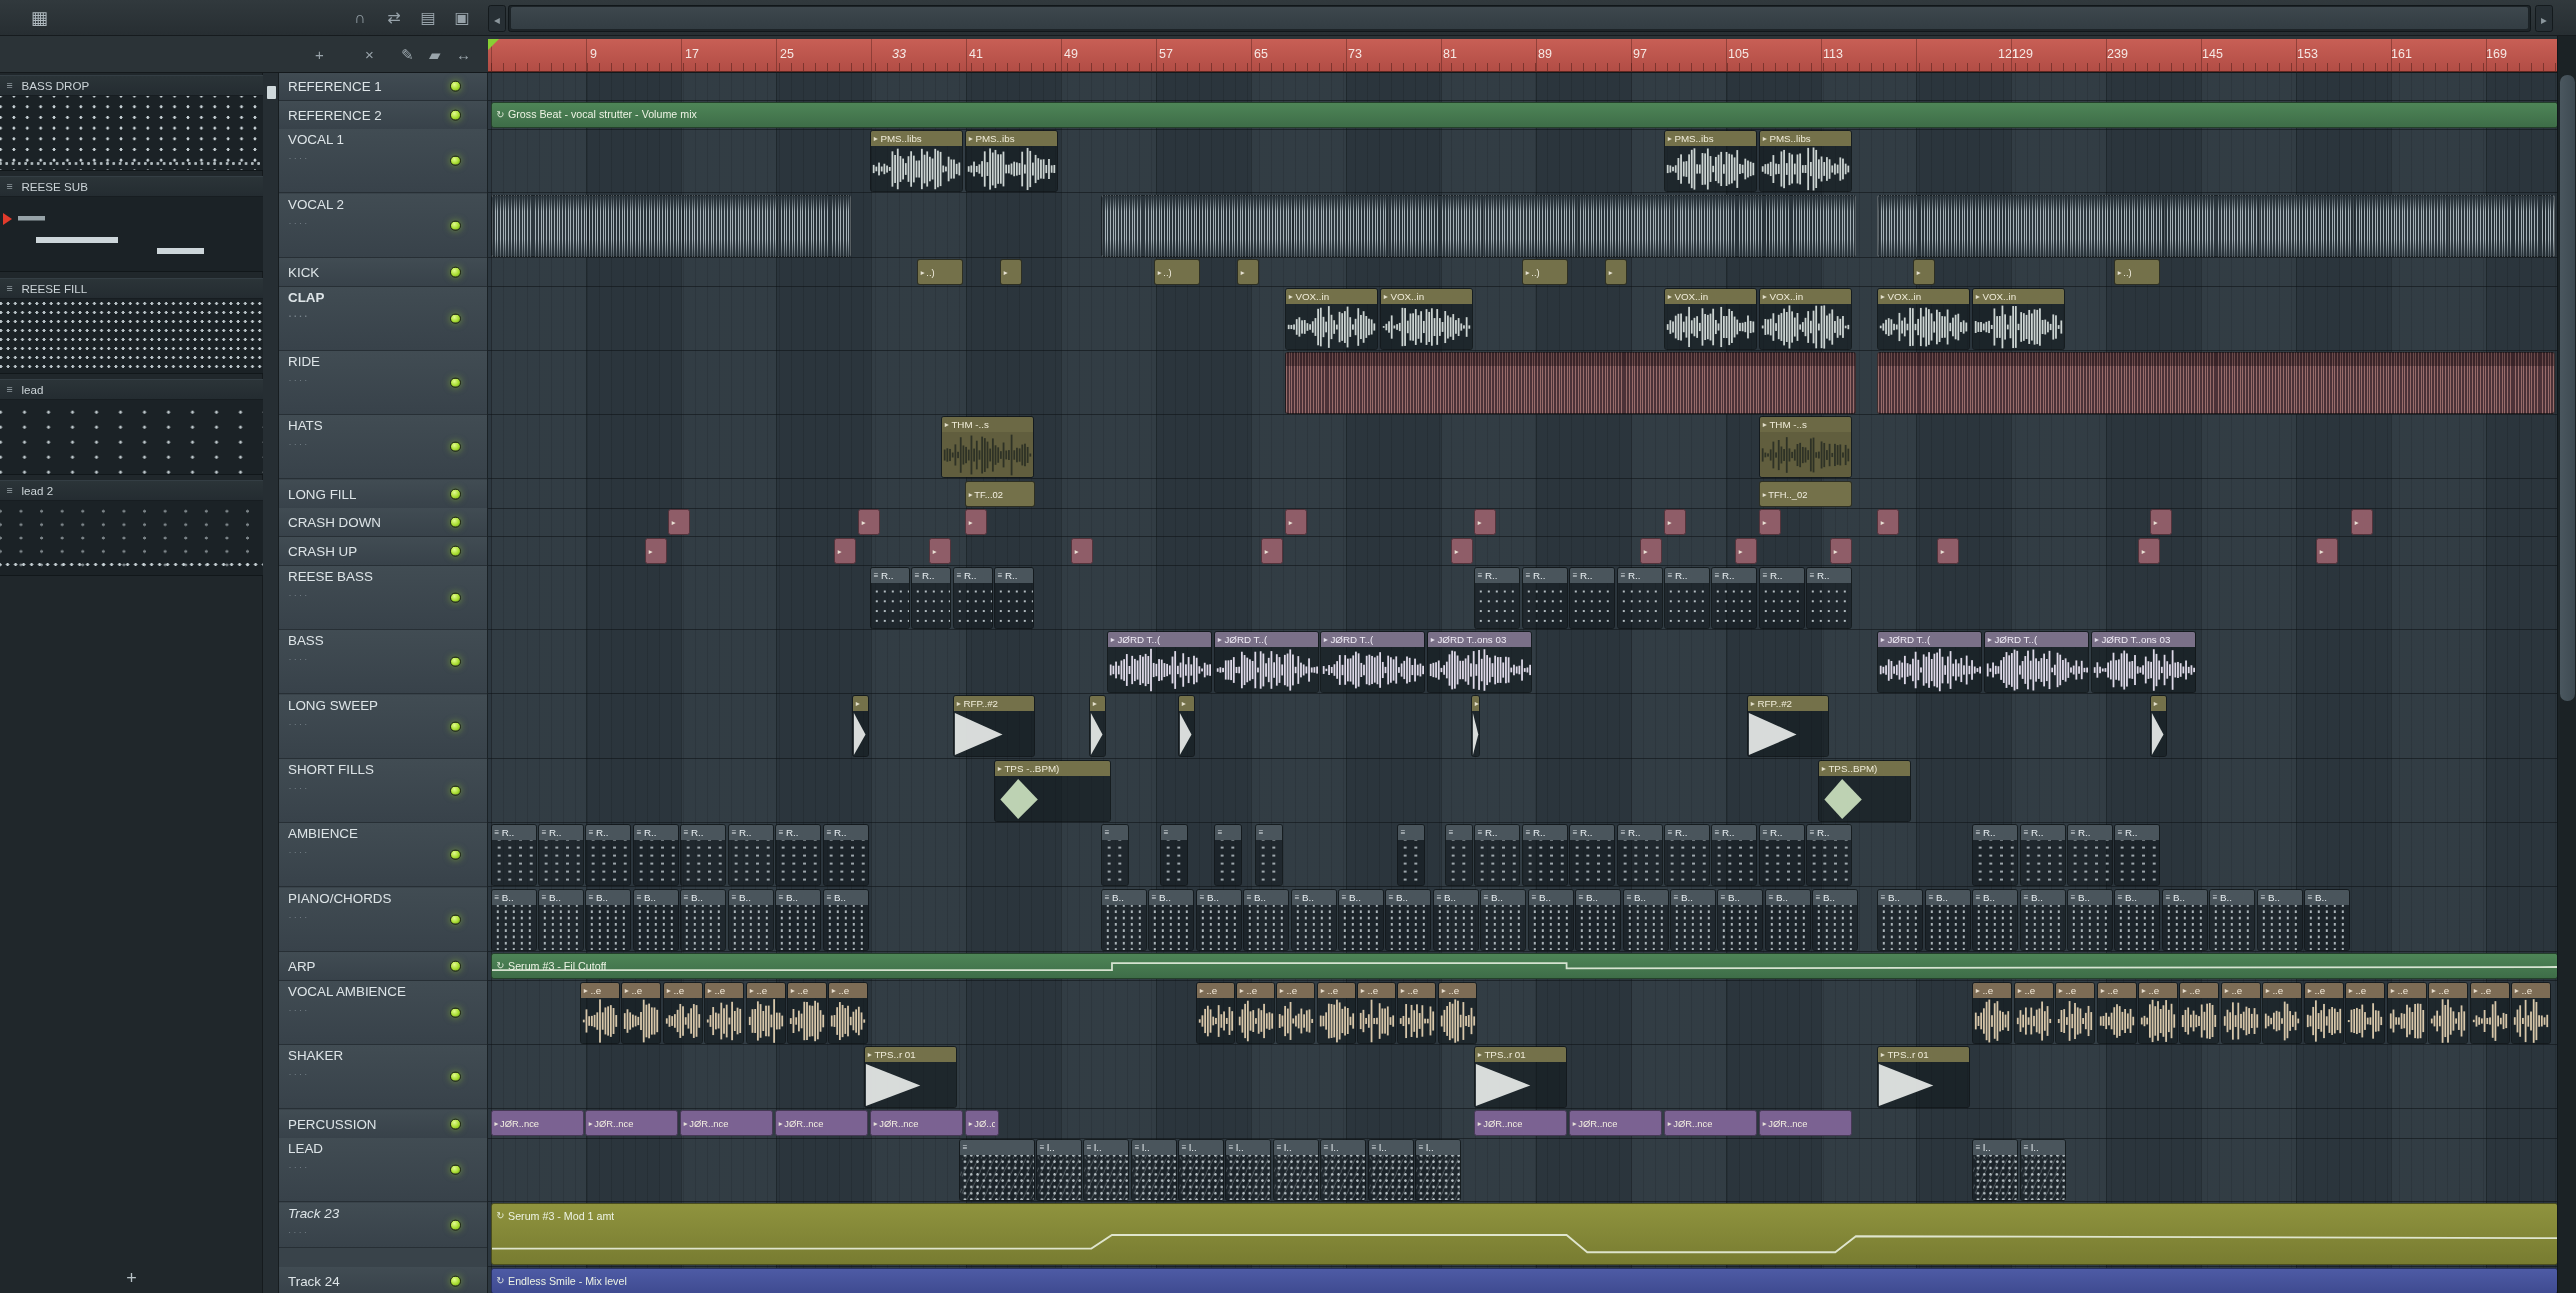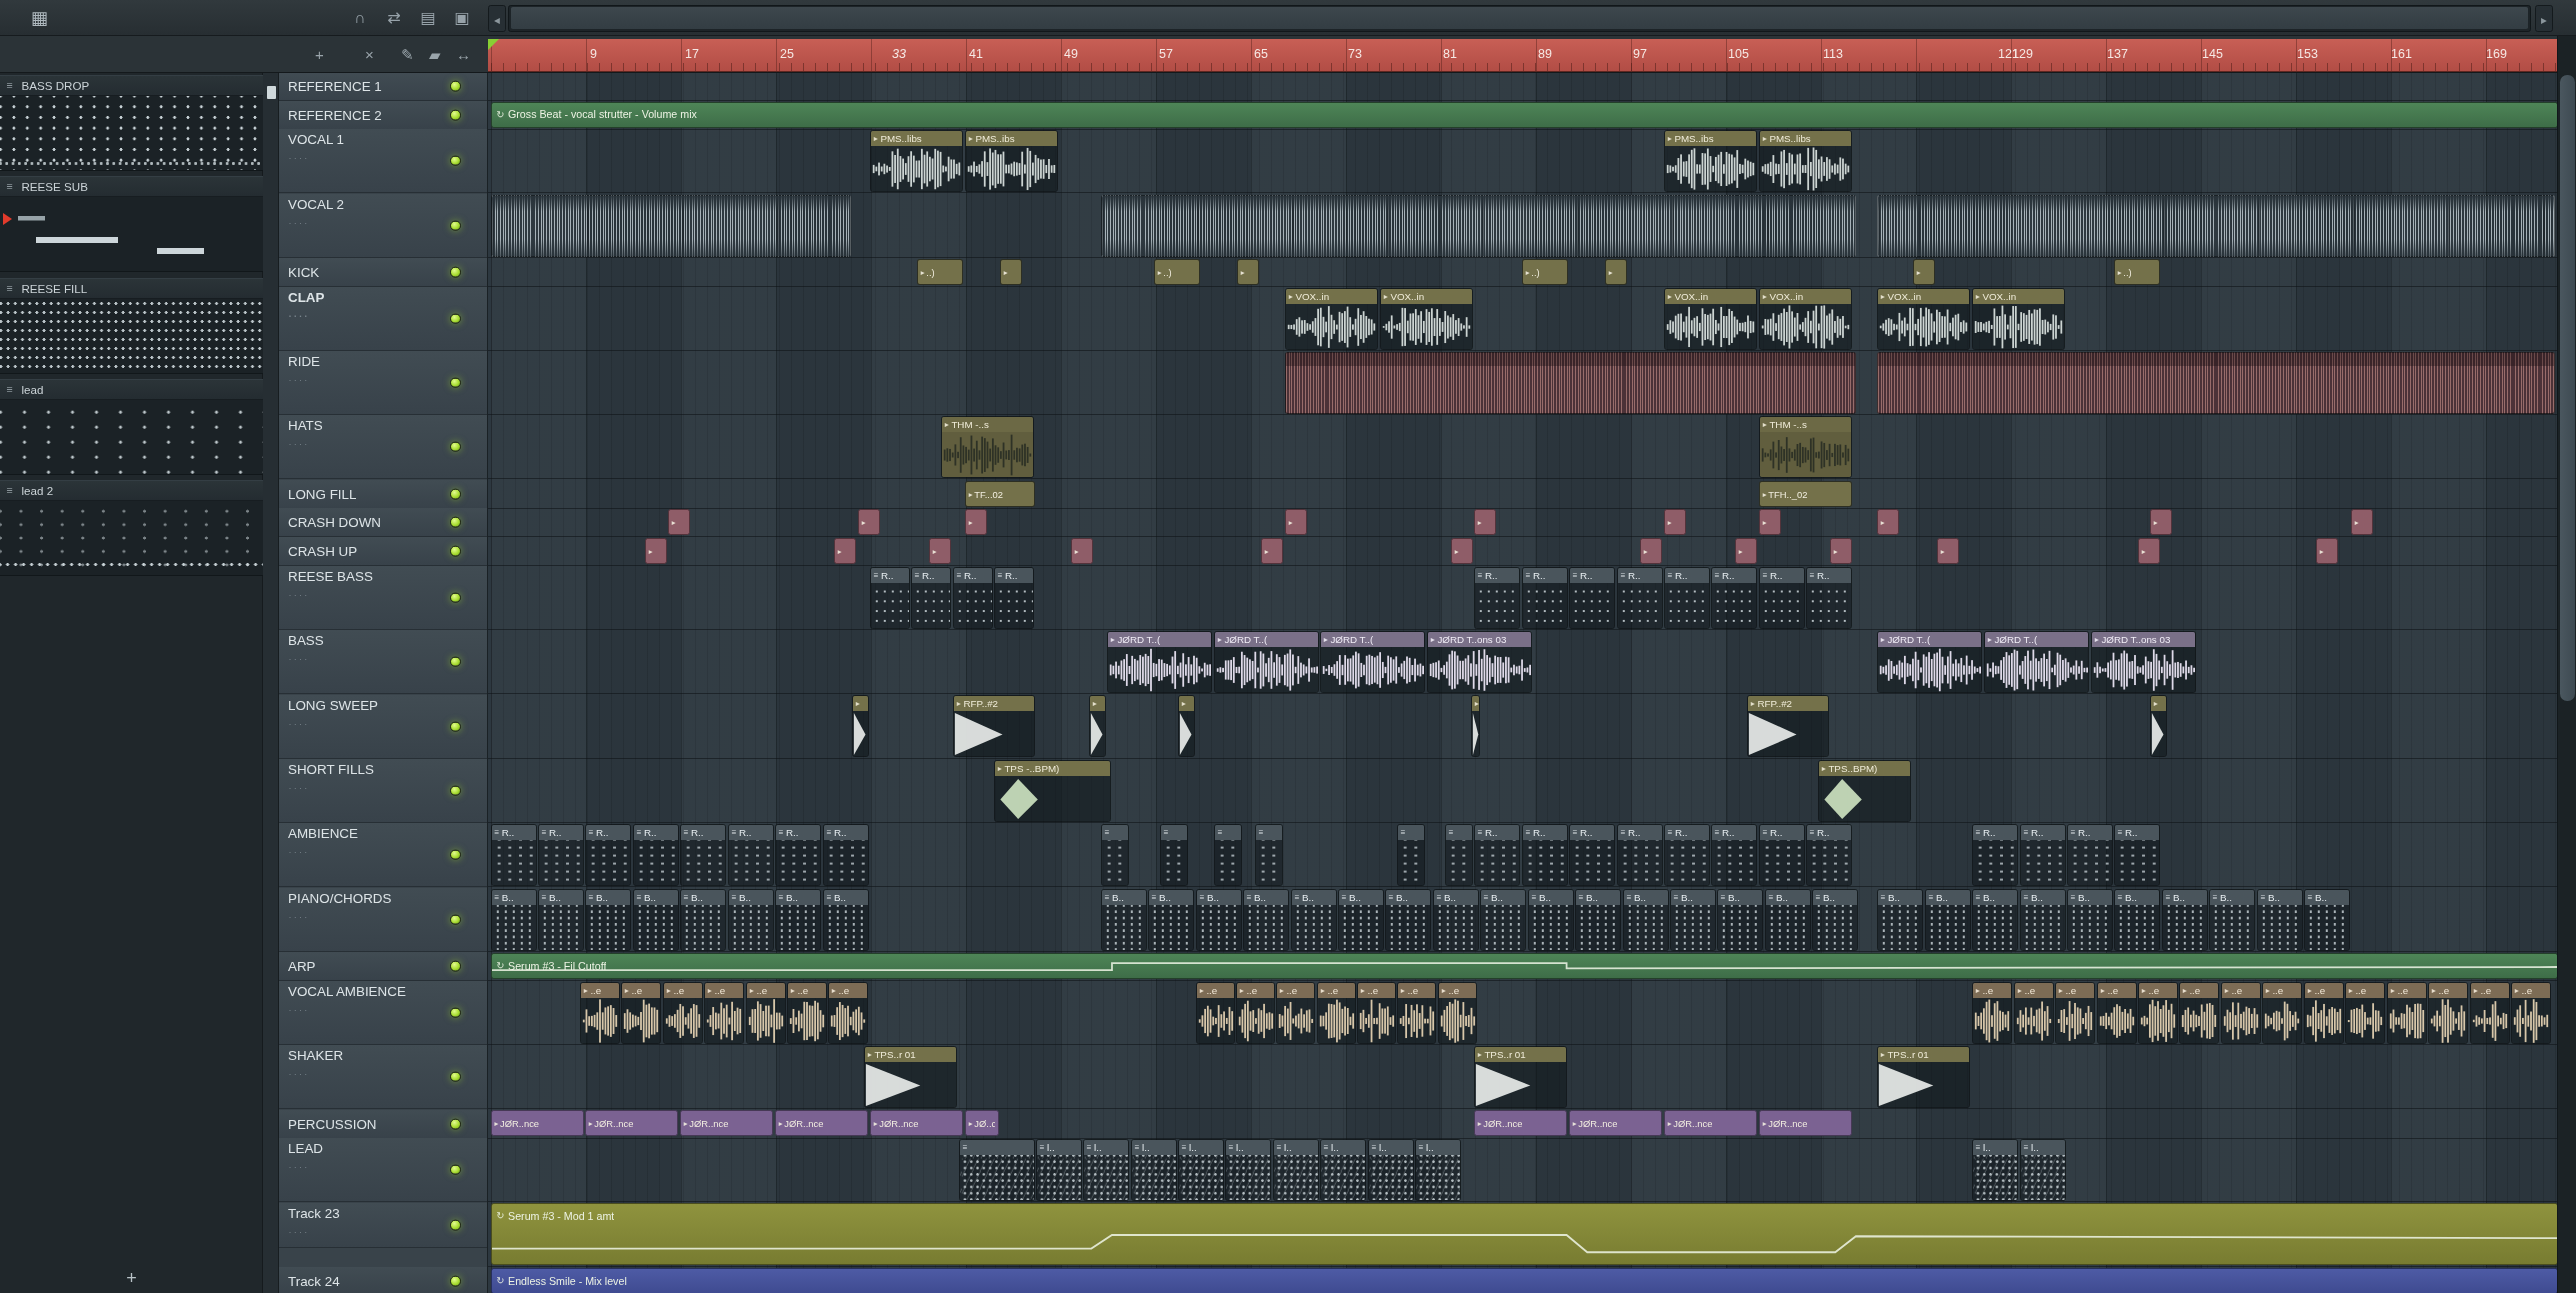--- a/index.html
+++ b/index.html
@@ -248,21 +248,21 @@
         </div>
         <div class="trackrow small" style="top: 1038px; height: 29px;">
           <div class="tname">PERCUSSION</div>
           <div class="led"></div>
         </div>
         <div class="trackrow tall" style="top: 1066px; height: 64px;">
           <div class="tname">LEAD</div>
           <div class="tsub">....</div>
           <div class="led"></div>
         </div>
-        <div class="trackrow tall" style="top: 1131px; height: 45px;">
+        <div class="trackrow tall" style="top: 1131px; height: 45px; font-style: italic;">
           <div class="tname">Track 23</div>
           <div class="tsub">....</div>
           <div class="led"></div>
         </div>
         <div class="trackrow small" style="top: 1195px; height: 29px;">
           <div class="tname">Track 24</div>
           <div class="led"></div>
         </div>
       </div>
   </div>
@@ -279,21 +279,21 @@
         <span class="rnum" style="left: 671px;">57</span>
         <span class="rnum" style="left: 766px;">65</span>
         <span class="rnum" style="left: 860px;">73</span>
         <span class="rnum" style="left: 955px;">81</span>
         <span class="rnum" style="left: 1050px;">89</span>
         <span class="rnum" style="left: 1145px;">97</span>
         <span class="rnum" style="left: 1240px;">105</span>
         <span class="rnum" style="left: 1335px;">113</span>
         <span class="rnum" style="left: 1510px;">121</span>
         <span class="rnum" style="left: 1524px;">129</span>
-        <span class="rnum" style="left: 1619px;">137</span>
+        <span class="rnum" style="left: 1619px;">239</span>
         <span class="rnum" style="left: 1714px;">145</span>
         <span class="rnum" style="left: 1809px;">153</span>
         <span class="rnum" style="left: 1903px;">161</span>
         <span class="rnum" style="left: 1998px;">169</span>
       </div>
     <div class="ruler-ticks"></div>
     <div class="ruler-start"></div>
   </div>
 
   <div id="grid">

